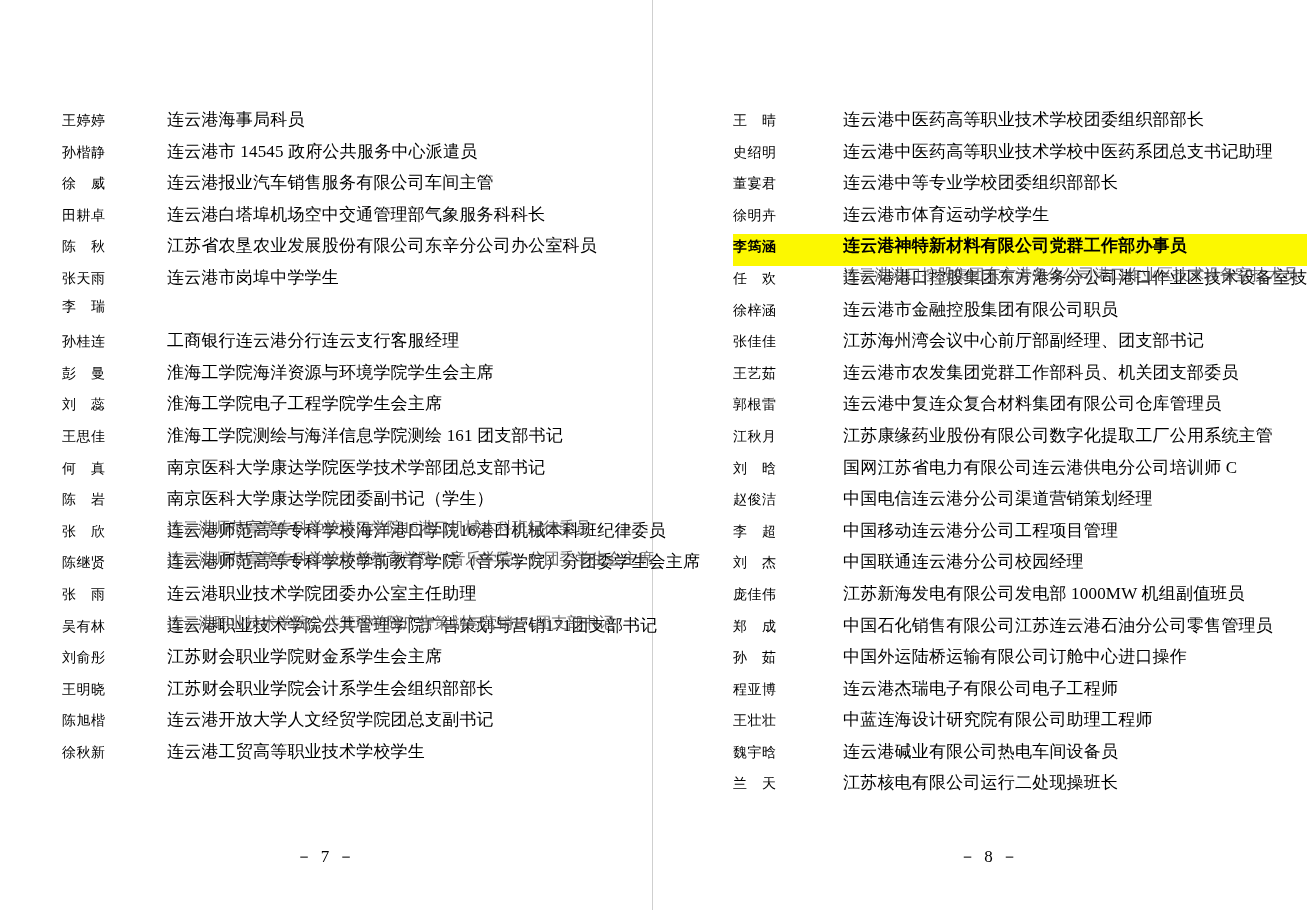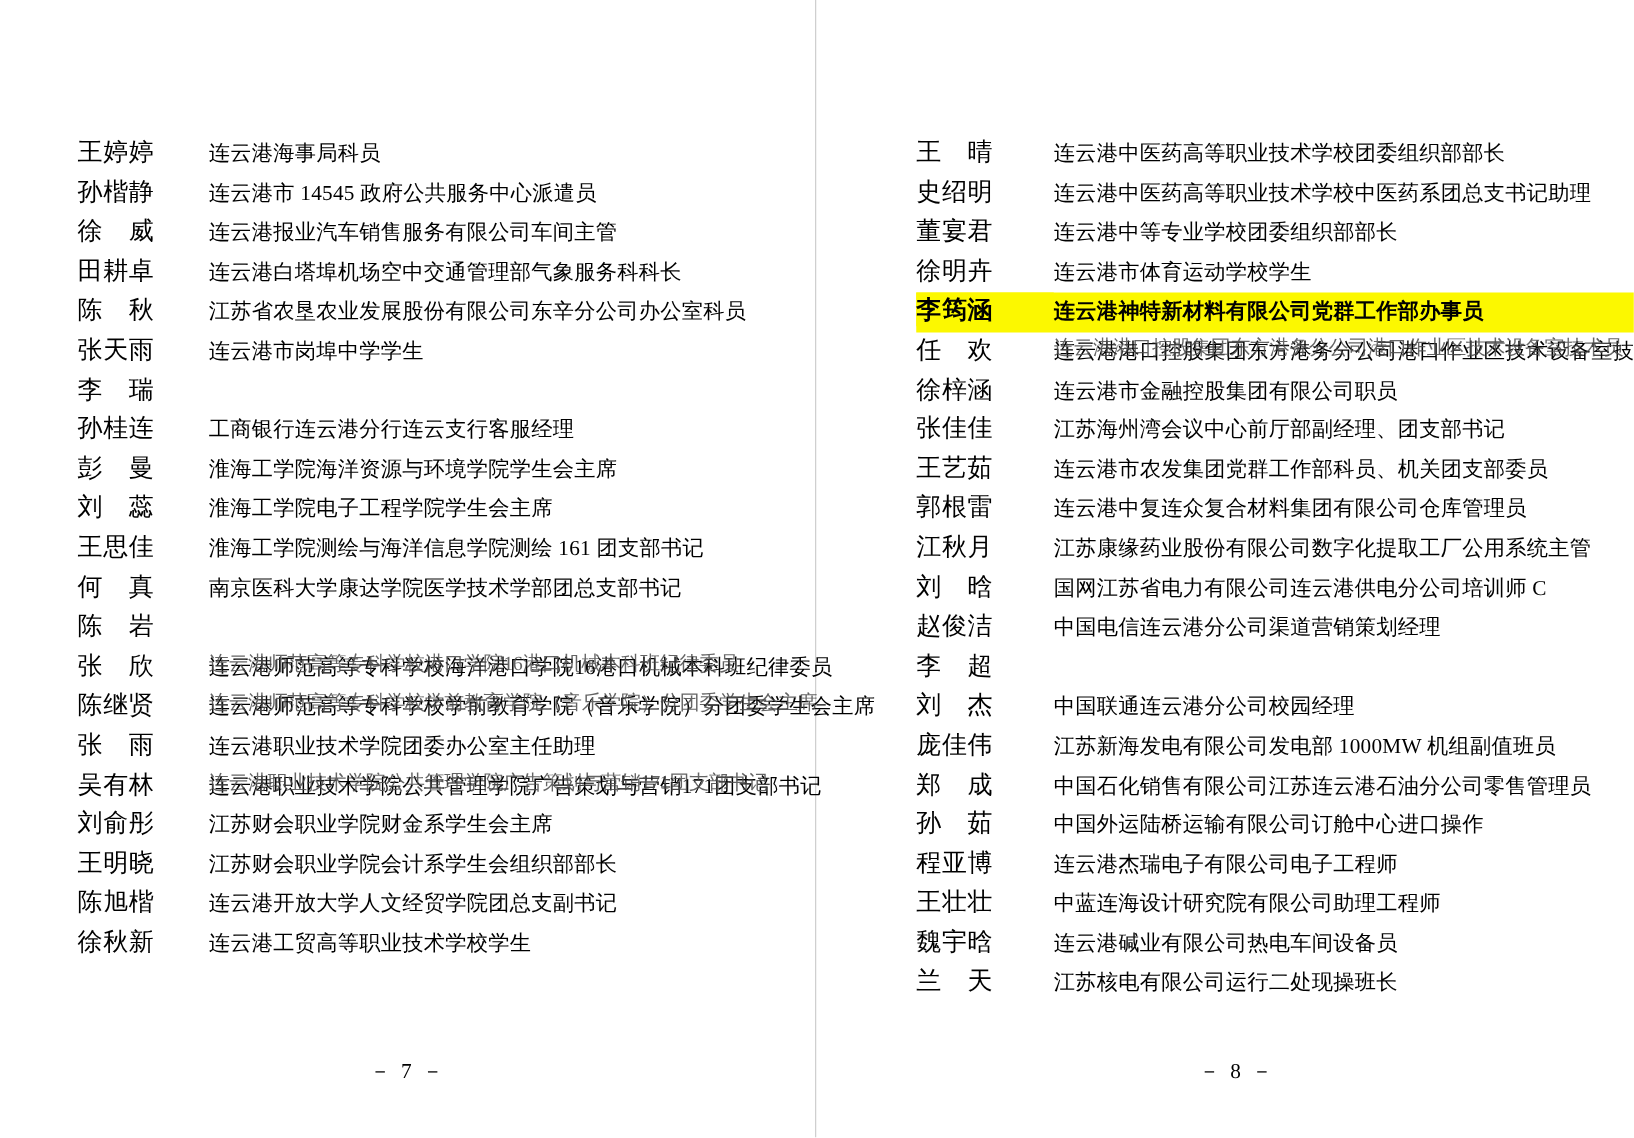--- a/index.html
+++ b/index.html
@@ -42,21 +42,21 @@
   }
   .row {
     display: flex;
     align-items: baseline;
     height: 31.6px;
     white-space: nowrap;
   }
   .name {
     width: 105px;
     flex: none;
-    font-size: 20px;
+    font-size: 14px;
     letter-spacing: 0.5px;
   }
   .page-right .name {
     width: 110px;
   }
   .desc {
     font-size: 17px;
     letter-spacing: 0.2px;
     text-align: center;
   }
@@ -144,20 +144,21 @@
       <div class="row">
         <span class="name">王思佳</span>
         <span class="desc">淮海工学院测绘与海洋信息学院测绘 161 团支部书记</span>
       </div>
       <div class="row">
         <span class="name">何　真</span>
         <span class="desc">南京医科大学康达学院医学技术学部团总支部书记</span>
       </div>
       <div class="row">
         <span class="name">陈　岩</span>
+        <span class="desc">南京医科大学康达学院团委副书记（学生）</span>
       </div>
       <div class="row">
         <span class="name">张　欣</span>
         <span class="desc ghost">
           <span>连云港师范高等专科学校海洋港口学院16港口机械本科班纪律委员</span>
           <span class="over">连云港师范高等专科学校港口学院16港口机械本科班纪律委员</span>
         </span>
       </div>
       <div class="row">
         <span class="name">陈继贤</span>
@@ -251,20 +252,21 @@
       <div class="row">
         <span class="name">刘　晗</span>
         <span class="desc">国网江苏省电力有限公司连云港供电分公司培训师 C</span>
       </div>
       <div class="row">
         <span class="name">赵俊洁</span>
         <span class="desc">中国电信连云港分公司渠道营销策划经理</span>
       </div>
       <div class="row">
         <span class="name">李　超</span>
+        <span class="desc">中国移动连云港分公司工程项目管理</span>
       </div>
       <div class="row">
         <span class="name">刘　杰</span>
         <span class="desc">中国联通连云港分公司校园经理</span>
       </div>
       <div class="row">
         <span class="name">庞佳伟</span>
         <span class="desc">江苏新海发电有限公司发电部 1000MW 机组副值班员</span>
       </div>
       <div class="row">

